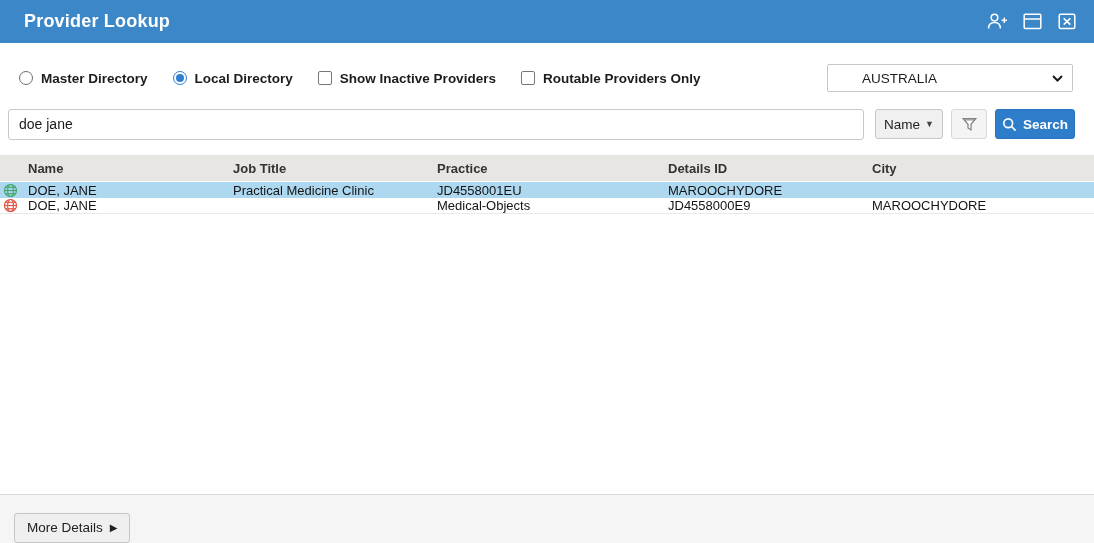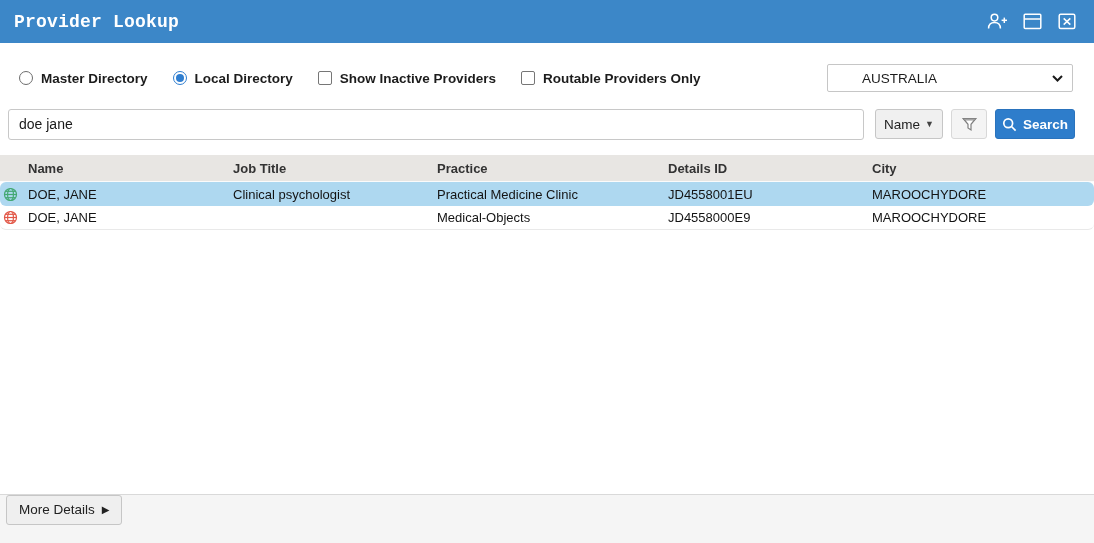--- a/index.html
+++ b/index.html
@@ -1,20 +1,20 @@
 <!DOCTYPE html>
 <html><head>
 <meta charset="utf-8">
 <style>
   * { margin:0; padding:0; box-sizing:border-box; }
   html,body { width:1094px; height:543px; overflow:hidden; }
   body { font-family:"Liberation Sans","DejaVu Sans",sans-serif; background:#ffffff; color:#1a1a1a; position:relative; }
 
   
-  .titlebar { height:43px; background:#3c87c8; display:flex; align-items:center; padding:0 16px 0 14px;font-family:Liberation Mono, monospace; }
+  .titlebar { height:43px; background:#3c87c8; display:flex; align-items:center; padding:0 16px 0 24px; }
   .titlebar .title { color:#ffffff; font-size:18px; font-weight:700; letter-spacing:.2px; }
   .titlebar .spacer { flex:1; }
   .tb-icon { width:22px; height:22px; margin-left:13px; display:flex; align-items:center; justify-content:center; cursor:pointer; }
   .tb-icon svg { display:block; }
 
   
   .filters-row { margin:21px 21px 0 19px; height:28px; display:flex; align-items:center; }
   .opt { display:flex; align-items:center; margin-right:25px; cursor:pointer; font-size:13.5px; color:#1c1c1c;font-weight:bold; }
   .opt .lbl { margin-left:8px; }
   .radio { width:14px; height:14px; border-radius:50%; border:1px solid #6d6d6d; background:#fff; flex:0 0 auto; display:flex; align-items:center; justify-content:center; }
@@ -30,28 +30,28 @@
   .field-btn { margin-left:11px; height:30px; width:68px; background:#f0f0f0; border:1px solid #c6c6c6; border-radius:3px; font-size:13.5px; color:#222; display:flex; align-items:center; justify-content:center; cursor:pointer; }
   .field-btn .caret { font-size:9px; margin-left:5px; color:#444; }
   .filter-btn { margin-left:8px; height:30px; width:36px; background:#f4f4f4; border:1px solid #d8d8d8; border-radius:3px; display:flex; align-items:center; justify-content:center; cursor:pointer; }
   .search-btn { margin-left:8px; height:30px; width:80px; background:#2e7dcb; border:1px solid #2a73bd; border-radius:3px; color:#fff; font-size:13.5px; font-weight:700; display:flex; align-items:center; justify-content:center; cursor:pointer; }
   .search-btn svg { margin-right:6px; }
 
   
   .table { margin-top:11px; }
   .trow { display:grid; grid-template-columns:28px 205px 204px 231px 204px 1fr; align-items:center; }
   .thead { background:#e8e6e3; height:27px; font-size:13px; font-weight:700; color:#333; border-bottom:1px solid #fbfbfb; }
-  .tr { height:24px; font-size:13px; color:#141414; cursor:pointer;border-radius:6px; }
+  .tr { height:16px; font-size:13px; color:#141414; cursor:pointer; }
   .tr.selected { background:#aed8f0; }
   .tr.plain { background:#ffffff; border-bottom:1px solid #e9e9e9; }
   .cell { padding-right:8px; white-space:nowrap; overflow:hidden; }
   .icon-cell { display:flex; align-items:center; justify-content:center; }
 
   
-  .footer { position:absolute; left:0; right:0; bottom:0; height:49px; background:#f5f5f5; border-top:1px solid #d9d9d9; display:flex; align-items:flex-start; padding:0 6px; }
+  .footer { position:absolute; left:0; right:0; bottom:0; height:49px; background:#f5f5f5; border-top:1px solid #d9d9d9; display:flex; align-items:flex-end; padding:0 14px; }
   .more-btn { background:#efefef; border:1px solid #c6c6c6; border-radius:3px; padding:6px 12px 7px 12px; font-size:13.5px; color:#222; display:flex; align-items:center; cursor:pointer; }
   .more-btn .arrow { font-size:10px; margin-left:7px; color:#222; }
 </style>
 </head>
 <body>
 
 <div class="titlebar">
   <span class="title">Provider Lookup</span>
   <span class="spacer"></span>
   <span class="tb-icon">
@@ -137,21 +137,20 @@
     <div class="cell icon-cell">
       <svg width="15" height="15" viewBox="0 0 15 15" fill="none" stroke="#44a873" stroke-width="1.2">
         <circle cx="7.5" cy="7.5" r="6"></circle>
         <ellipse cx="7.5" cy="7.5" rx="2.9" ry="6"></ellipse>
         <line x1="1.5" y1="7.5" x2="13.5" y2="7.5"></line>
         <line x1="2.4" y1="4.3" x2="12.6" y2="4.3"></line>
         <line x1="2.4" y1="10.7" x2="12.6" y2="10.7"></line>
       </svg>
     </div>
     <div class="cell">DOE, JANE</div>
-    <div class="cell">Clinical psychologist</div>
     <div class="cell">Practical Medicine Clinic</div>
     <div class="cell">JD4558001EU</div>
     <div class="cell">MAROOCHYDORE</div>
   </div>
 
   <div class="trow tr plain">
     <div class="cell icon-cell">
       <svg width="15" height="15" viewBox="0 0 15 15" fill="none" stroke="#e25747" stroke-width="1.2">
         <circle cx="7.5" cy="7.5" r="6"></circle>
         <ellipse cx="7.5" cy="7.5" rx="2.9" ry="6"></ellipse>

